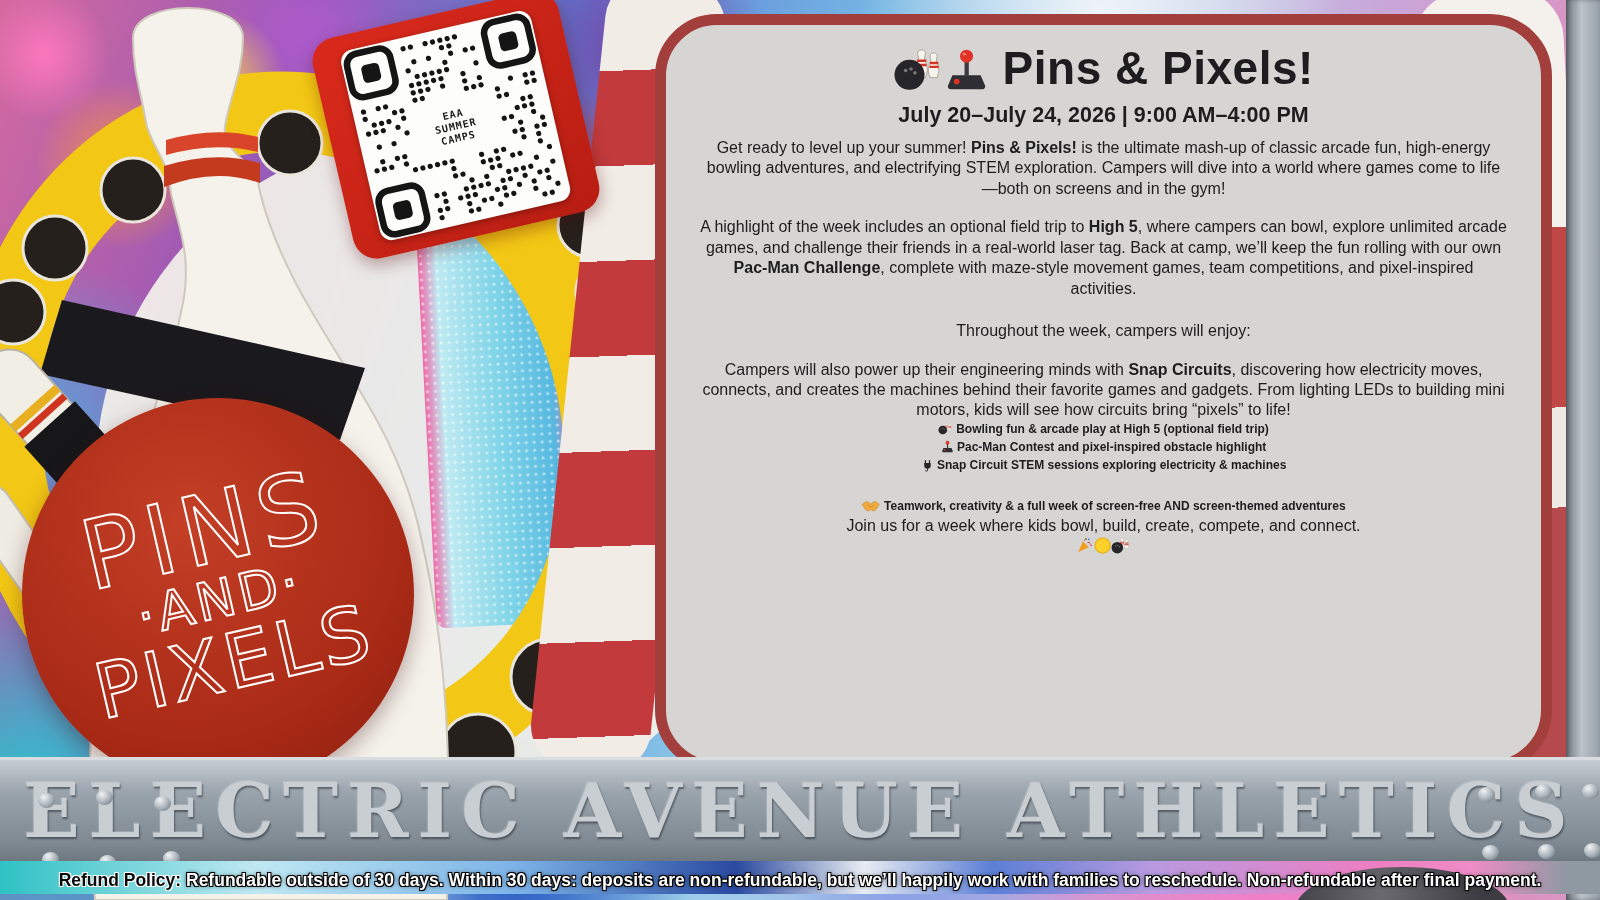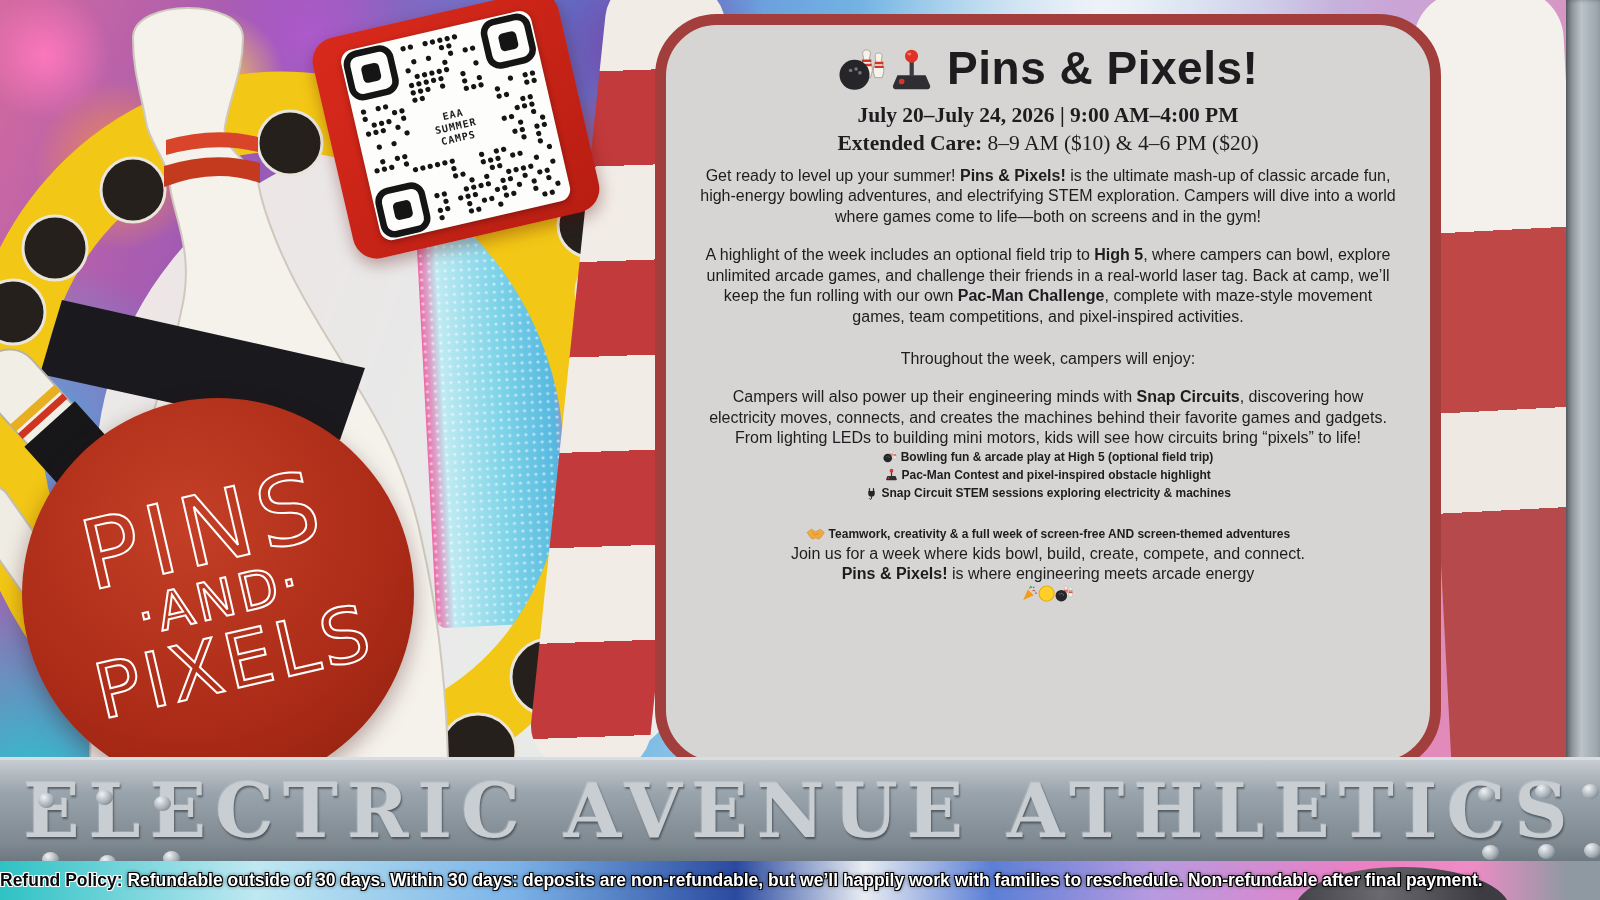--- a/index.html
+++ b/index.html
@@ -50,47 +50,47 @@
   .stripe-left{position:absolute;left:568px;top:-20px;width:120px;height:790px;z-index:2;
     transform:rotate(6deg);border-radius:40px;
     background:repeating-linear-gradient(172deg,#f2ece6 0 95px,#c23a3c 95px 190px);}
   .stripe-right{position:absolute;left:1432px;top:-10px;width:150px;height:800px;z-index:2;
     transform:rotate(-3deg);border-radius:50px 50px 20px 20px;
     background:linear-gradient(#f4f1ec 0 240px,#bf4746 240px 420px,#efe9e4 420px 520px,#b5494c 520px 100%);}
   .metal-strip{position:absolute;left:1566px;top:0;width:34px;height:900px;z-index:2;
     background:linear-gradient(90deg,#6f777f,#bcc3c9 45%,#97a1a9);box-shadow:inset 2px 0 4px rgba(0,0,0,.3);}
 
   
-  .panel{position:absolute;left:655px;top:14px;width:786px;height:758px;box-sizing:border-box;
+  .panel{position:absolute;left:655px;top:14px;width:897px;height:758px;box-sizing:border-box;
     z-index:5;background:#d6d5d3;border:11px solid #a23f3c;border-radius:62px;
     padding:18px 34px 0;text-align:center;color:#1d1d1f;}
   .camp-title{font-size:46px;font-weight:bold;letter-spacing:.5px;line-height:1.1;}
-  .hline{font-size:21.5px;line-height:1.3;font-family:Liberation Serif, serif;}
+  .hline{font-size:21.5px;line-height:1.3;}
   .body-p{font-size:16px;line-height:1.28;margin:0;}
   .mt1{margin-top:8px;} .mt3{margin-top:18px;} .mt4{margin-top:22px;}
   .bullets div{font-weight:bold;font-size:12px;line-height:1.34;}
   .ic{display:inline-block;vertical-align:-0.18em;}
   .ic svg{height:1.08em;width:auto;display:inline-block;}
   .camp-title .ic svg{height:.98em;}
 
   
   .banner{position:absolute;left:0;top:757px;width:1600px;height:104px;z-index:6;
     background:linear-gradient(#c6ccd1,#9aa4ad 32%,#7e8992 82%,#6d7881);
     border-top:3px solid #d9dde0;box-sizing:border-box;
     display:flex;align-items:center;justify-content:center;}
   .banner-title{font-family:"DejaVu Serif","Liberation Serif",serif;font-weight:bold;
     font-size:74px;letter-spacing:9px;color:#c9ced2;line-height:1;
     text-shadow:1px 2px 2px rgba(35,42,48,.55), -1px -1px 0 rgba(255,255,255,.18);}
   .rivet{position:absolute;width:17px;height:15px;border-radius:50%;
     background:radial-gradient(circle at 35% 28%,#f0f3f5,#a7b0b7 55%,#5d666e);}
 
   
-  .refund-bar{position:absolute;left:0;top:861px;width:1600px;height:39px;z-index:6;
+  .refund-bar{position:absolute;left:0;top:861px;width:1600px;height:33px;z-index:6;
     background:linear-gradient(90deg,#2ec2c4,#bfe8f2 16%,#7db4e8 32%,#2a4aa0 46%,#e8ecf2 54%,#5b7fd6 62%,#b79ae0 72%,#ef7ec2 86%,#ee8cc6 92%,#8f99a2 98%);
-    text-align:left;}
+    text-align:center;}
   .refund-bar::before{content:"";position:absolute;left:1295px;top:6px;width:215px;height:86px;
     border-radius:50%;background:radial-gradient(circle at 40% 30%,#6a6a70,#3c3c42 70%);}
   .refund-text{position:relative;font-size:17.5px;font-weight:bold;line-height:39px;color:#fff;
     text-shadow:-1px -1px 0 #000,1px -1px 0 #000,-1px 1px 0 #000,1px 1px 0 #000,0 0 4px #000;}
   .refund-text b{color:#0b0b0b;
     text-shadow:-1px -1px 0 #fff,1px -1px 0 #fff,-1px 1px 0 #fff,1px 1px 0 #fff;}
 </style>
 </head>
 <body>
 
@@ -354,21 +354,20 @@
             <circle cx="12" cy="14.6" r="1.2" fill="#777"></circle>
             <circle cx="14.6" cy="17.2" r="1.2" fill="#777"></circle>
           </svg></span><span class="ic"><svg viewBox="0 0 32 32">
             <path d="M6 20h20l3 7a2 2 0 0 1-2 3H5a2 2 0 0 1-2-3z" fill="#2e2e33"></path>
             <rect x="14.6" y="8" width="3" height="13" rx="1.2" fill="#3a3a40"></rect>
             <circle cx="16" cy="6.5" r="4.6" fill="#e03226"></circle>
             <ellipse cx="14.5" cy="5" rx="1.4" ry="1" fill="#f4776d"></ellipse>
             <circle cx="9" cy="24.5" r="2" fill="#e03226"></circle>
           </svg></span><b> Pins &amp; Pixels!</b></div>
     <div class="hline"><b>July 20–July 24, 2026 | 9:00 AM–4:00 PM</b></div>
-    <div class="hline"><b>Extended Care:</b><span> 8–9 AM ($10) &amp; 4–6 PM ($20)</span></div>
     <p class="body-p mt1"><span>Get ready to level up your summer! </span><b>Pins &amp; Pixels!</b><span> is the ultimate mash-up of classic arcade fun, high-energy bowling adventures, and electrifying STEM exploration. Campers will dive into a world where games come to life—both on screens and in the gym!</span></p>
     <p class="body-p mt3"><span>A highlight of the week includes an optional field trip to </span><b>High 5</b><span>, where campers can bowl, explore unlimited arcade games, and challenge their friends in a real-world laser tag. Back at camp, we’ll keep the fun rolling with our own </span><b>Pac-Man Challenge</b><span>, complete with maze-style movement games, team competitions, and pixel-inspired activities.</span></p>
     <p class="body-p mt4">Throughout the week, campers will enjoy:</p>
     <p class="body-p mt3"><span>Campers will also power up their engineering minds with </span><b>Snap Circuits</b><span>, discovering how electricity moves, connects, and creates the machines behind their favorite games and gadgets. From lighting LEDs to building mini motors, kids will see how circuits bring “pixels” to life!</span></p>
     <div class="bullets">
       <div><span class="ic"><svg viewBox="0 0 34 30">
               <g fill="#f6f3ec" stroke="#99917f" stroke-width=".5">
                 <path d="M19 2c2.5 0 3 1.8 2.3 3.8-.5 1.4-.3 2.8.5 4.6 1 2.2 1.4 4.6.7 7l-.9 3h-5.2l-.9-3c-.7-2.4-.3-4.8.7-7 .8-1.8 1-3.2.5-4.6C16 3.8 16.5 2 19 2z"></path>
                 <path d="M27 4c2.3 0 2.7 1.6 2.1 3.4-.4 1.2-.2 2.5.5 4.1.9 2 1.2 4.1.6 6.2l-.8 2.7h-4.8l-.8-2.7c-.6-2.1-.3-4.2.6-6.2.7-1.6.9-2.9.5-4.1C24.4 5.6 24.8 4 27 4z"></path>
               </g>
@@ -394,21 +393,20 @@
             </svg></span><b> Snap Circuit STEM sessions exploring electricity &amp; machines</b></div>
     </div>
     <div class="mt4">
       <div class="bullets">
           <div><span class="ic"><svg viewBox="0 0 36 24">
                 <path d="M2 10l8-6 8 5 8-5 8 6-6 9c-2 3-5 4-8 2l-2-1-2 1c-3 2-6 1-8-2z" fill="#f0a93c" stroke="#c8862a" stroke-width="1"></path>
                 <path d="M12 11l6 4 6-4" fill="none" stroke="#c8862a" stroke-width="1.4"></path>
               </svg></span><b> Teamwork, creativity &amp; a full week of screen-free AND screen-themed adventures</b></div>
         </div>
       <p class="body-p"><span>Join us for a week where kids bowl, build, create, compete, and connect.</span></p>
-      <p class="body-p"><b>Pins &amp; Pixels!</b><span> is where engineering meets arcade energy</span></p>
       <p class="body-p"><span class="ic"><svg viewBox="0 0 30 30">
               <path d="M4 26L12 8l10 10z" fill="#f5a623"></path>
               <path d="M4 26l8-18 10 10z" fill="#e8921a" opacity=".4"></path>
               <path d="M14 6q2-3 5-2M20 10q3-2 5 1" stroke="#d43427" stroke-width="1.6" fill="none"></path>
               <circle cx="22" cy="4" r="1.6" fill="#3f7de0"></circle>
               <circle cx="26" cy="14" r="1.5" fill="#e0387d"></circle>
               <circle cx="17" cy="2.5" r="1.3" fill="#35b04a"></circle>
             </svg></span><span class="ic"><svg viewBox="0 0 24 24">
               <circle cx="12" cy="12" r="10.5" fill="#ffd028" stroke="#e3ae14" stroke-width="1.5"></circle>
             </svg></span><span class="ic"><svg viewBox="0 0 34 30">

